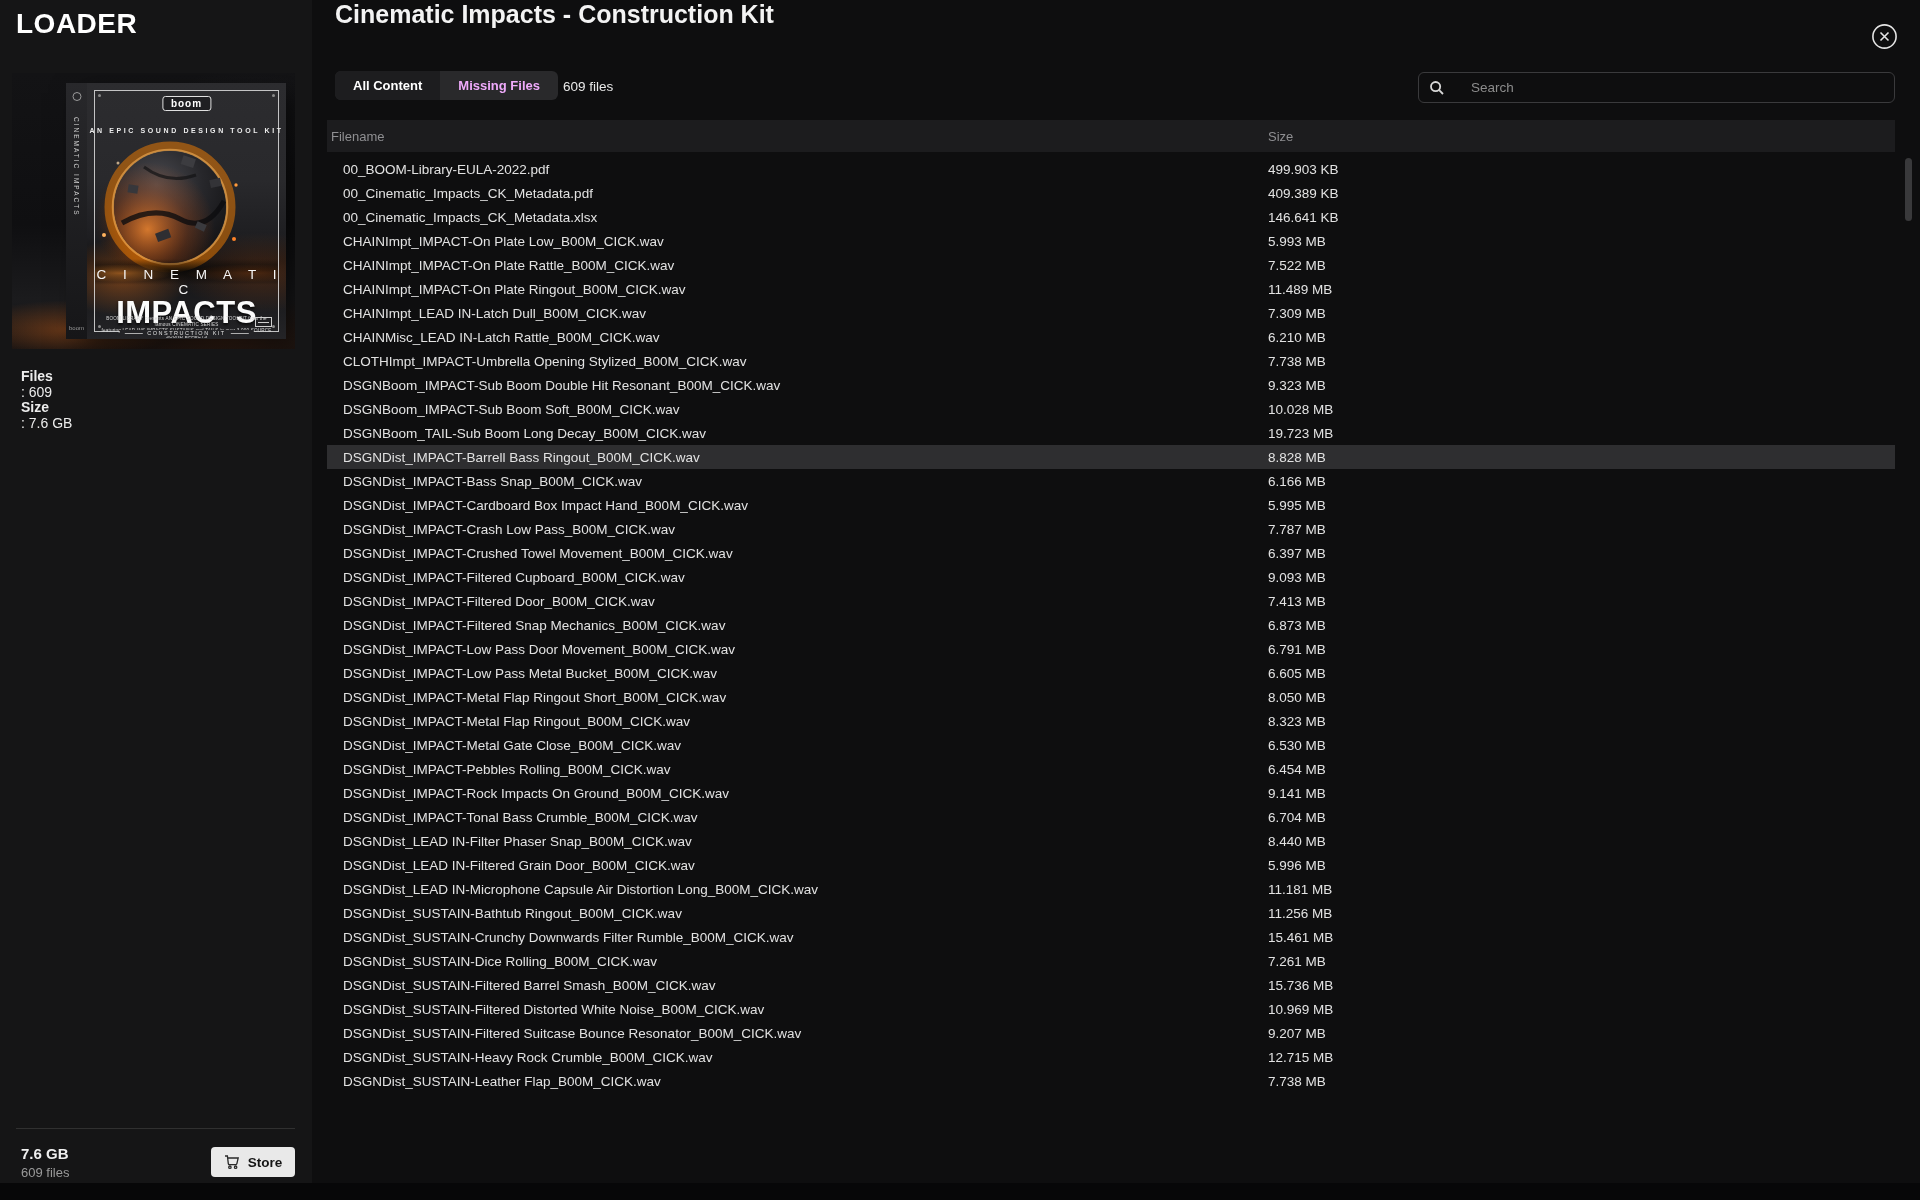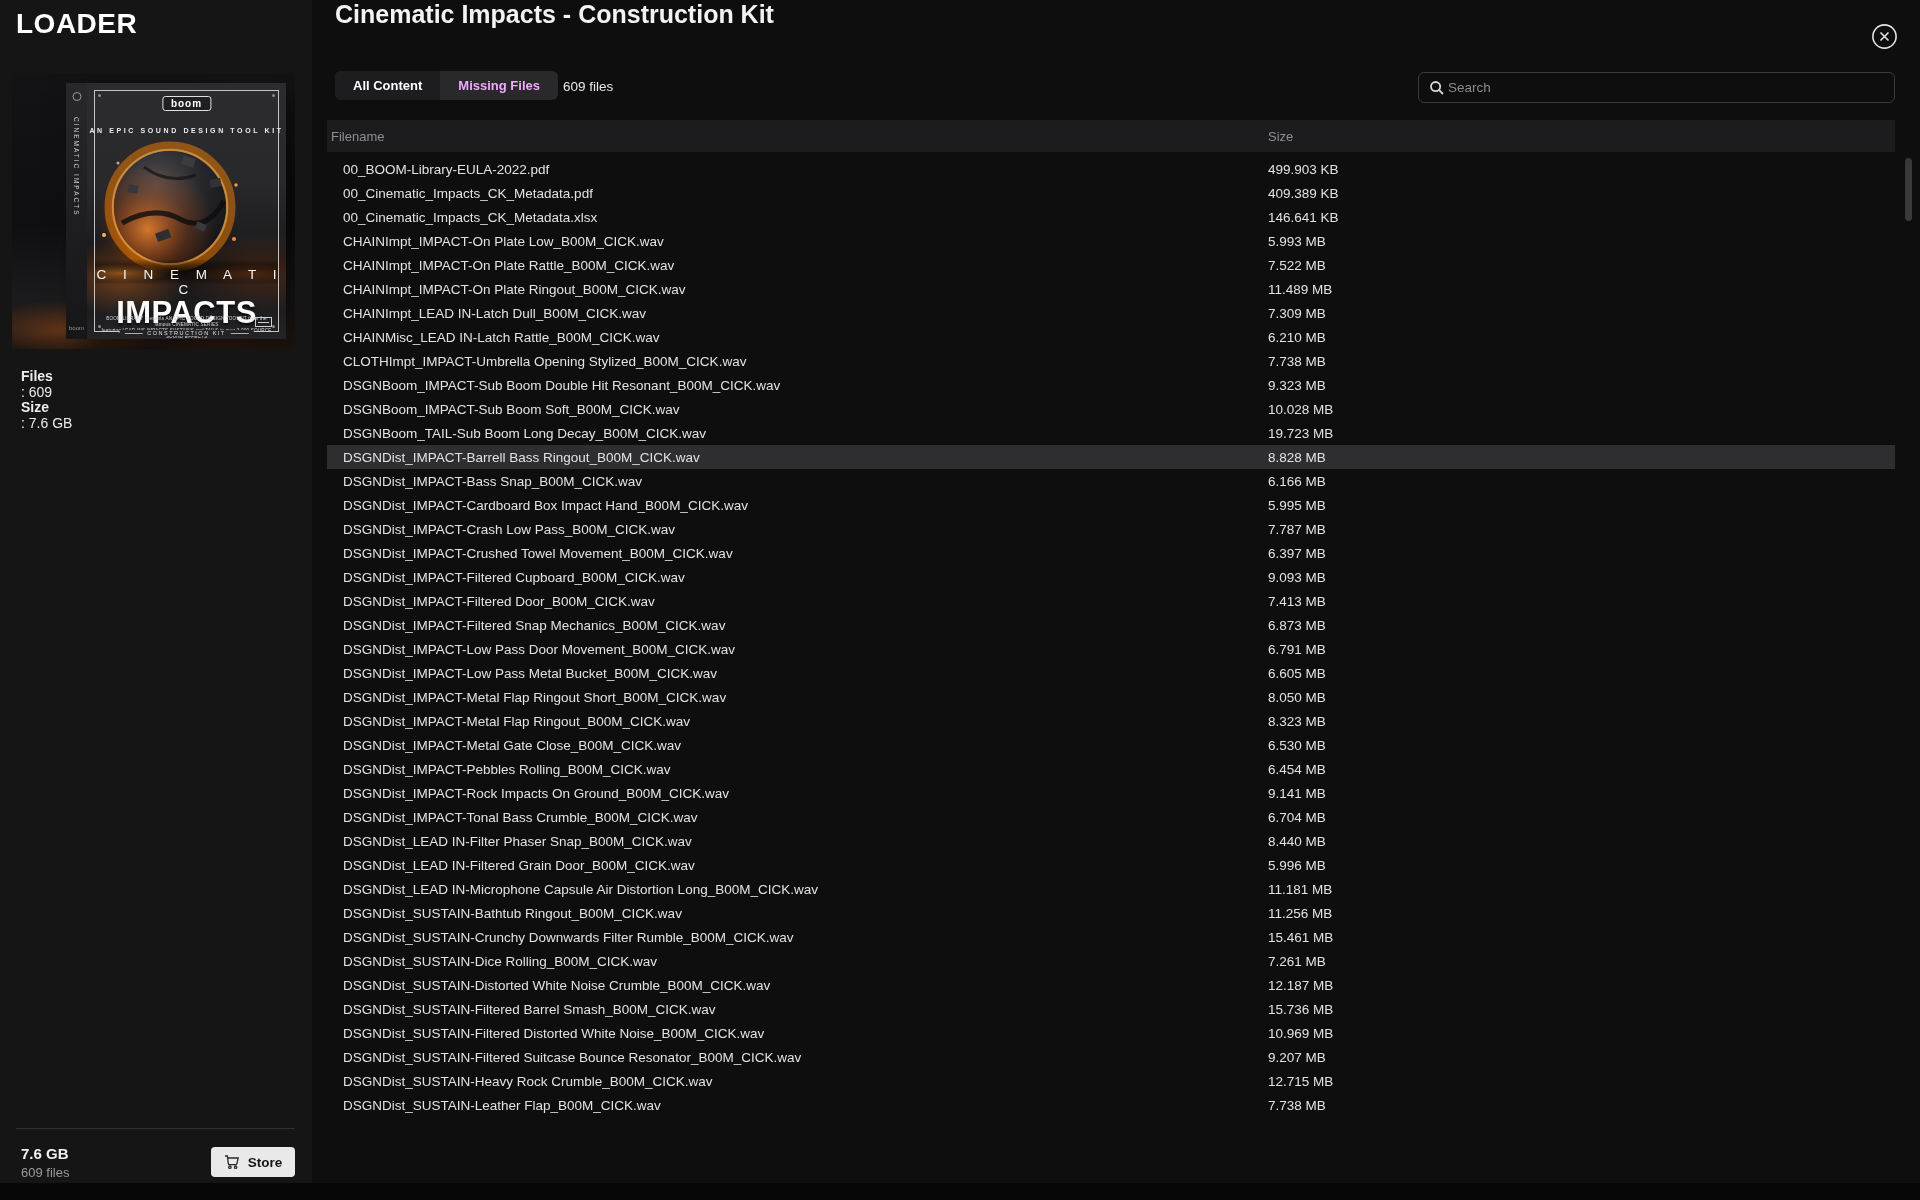--- a/index.html
+++ b/index.html
@@ -79,21 +79,21 @@
   .main{position:absolute;left:312px;top:0;width:1608px;height:1183px;}
   .page-title{position:absolute;left:23px;top:0;font-size:25px;font-weight:700;color:#f3f3f3;}
   .close-btn{position:absolute;left:1558px;top:22px;width:29px;height:29px;background:none;border:none;cursor:pointer;padding:0;}
   .tabs{position:absolute;left:23px;top:71px;height:29px;display:flex;background:var(--tab_group_bg);
     border-radius:6px;overflow:hidden;}
   .tab{height:29px;line-height:29px;padding:0 18px;font-size:13px;font-weight:600;color:#f0abfc;
     background:none;border:none;font-family:inherit;cursor:pointer;}
   .tab.active{background:var(--tab_active_bg);color:#ffffff;}
   .files-count{position:absolute;left:251px;top:79px;font-size:13.5px;color:#e8e8e8;}
   .search{position:absolute;left:1106px;top:72px;width:477px;height:31px;border:1px solid var(--search_border);
-    border-radius:6px;display:flex;align-items:center;padding:0 10px;gap:3px;background:transparent;}
+    border-radius:6px;display:flex;align-items:center;padding:0 10px;gap:26px;background:transparent;}
   .search input{flex:1;background:none;border:none;outline:none;color:#dddddd;font-size:13.5px;font-family:inherit;}
   .search input::placeholder{color:#8c8c8c;}
 
   .thead{position:absolute;left:15px;top:120px;width:1568px;height:32px;background:var(--header_bg);
     display:flex;align-items:center;font-size:13px;color:var(--text_dim);}
   .th-name{padding-left:4px;}
   .th-size{position:absolute;left:941px;}
   .tbody{position:absolute;left:15px;top:152px;width:1568px;height:981px;overflow:hidden;padding-top:5px;}
   .row{position:relative;height:24px;display:flex;align-items:center;font-size:13.5px;color:var(--text);white-space:nowrap;}
   .row .name{padding-left:16px;}
@@ -367,24 +367,20 @@
   </div>
         <div class="row">
     <span class="name">DSGNDist_SUSTAIN-Crunchy Downwards Filter Rumble_B00M_CICK.wav</span>
     <span class="size">15.461 MB</span>
   </div>
         <div class="row">
     <span class="name">DSGNDist_SUSTAIN-Dice Rolling_B00M_CICK.wav</span>
     <span class="size">7.261 MB</span>
   </div>
         <div class="row">
-    <span class="name">DSGNDist_SUSTAIN-Distorted White Noise Crumble_B00M_CICK.wav</span>
-    <span class="size">12.187 MB</span>
-  </div>
-        <div class="row">
     <span class="name">DSGNDist_SUSTAIN-Filtered Barrel Smash_B00M_CICK.wav</span>
     <span class="size">15.736 MB</span>
   </div>
         <div class="row">
     <span class="name">DSGNDist_SUSTAIN-Filtered Distorted White Noise_B00M_CICK.wav</span>
     <span class="size">10.969 MB</span>
   </div>
         <div class="row">
     <span class="name">DSGNDist_SUSTAIN-Filtered Suitcase Bounce Resonator_B00M_CICK.wav</span>
     <span class="size">9.207 MB</span>

